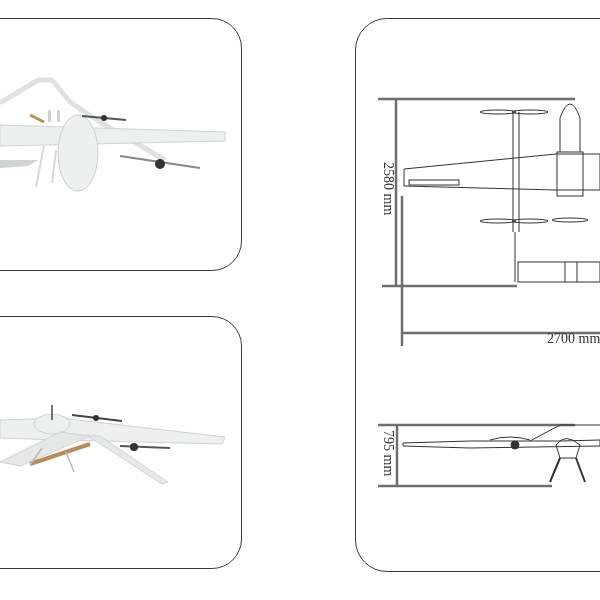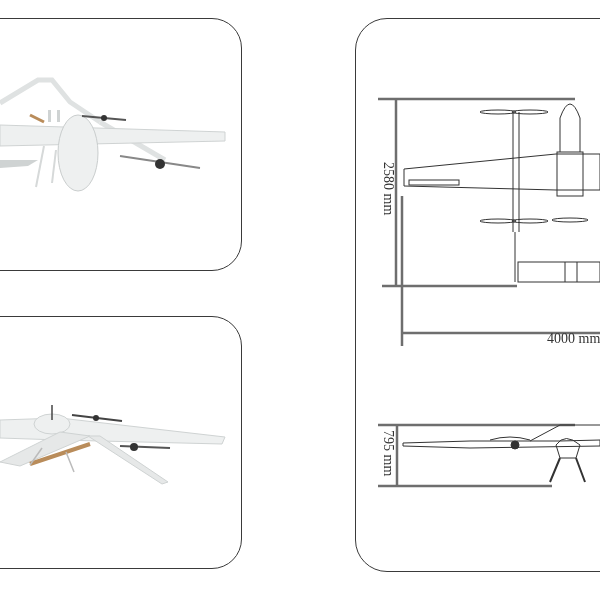--- a/index.html
+++ b/index.html
@@ -98,14 +98,14 @@
     <polygon points="403,443 470,441 560,441 600,440 600,446 470,448 403,446"></polygon>
     <path d="M530,441 L560,425 L600,425"></path>
     <path d="M556,445 Q565,432 580,445 L576,458 L560,458 Z"></path>
     <path d="M560,458 L550,482 M576,458 L585,482" stroke-width="2"></path>
     <path d="M490,440 Q510,434 530,440"></path>
     <circle cx="515" cy="445" r="4" fill="#333"></circle>
   </g>
 </svg>
 
 <div class="dim-label vlabel" id="label-length">2580 mm</div>
-<div class="dim-label" id="label-span">4000 mm</div>
+<div class="dim-label" id="label-span">2700 mm</div>
 <div class="dim-label vlabel" id="label-height">795 mm</div>
 
 </body></html>

